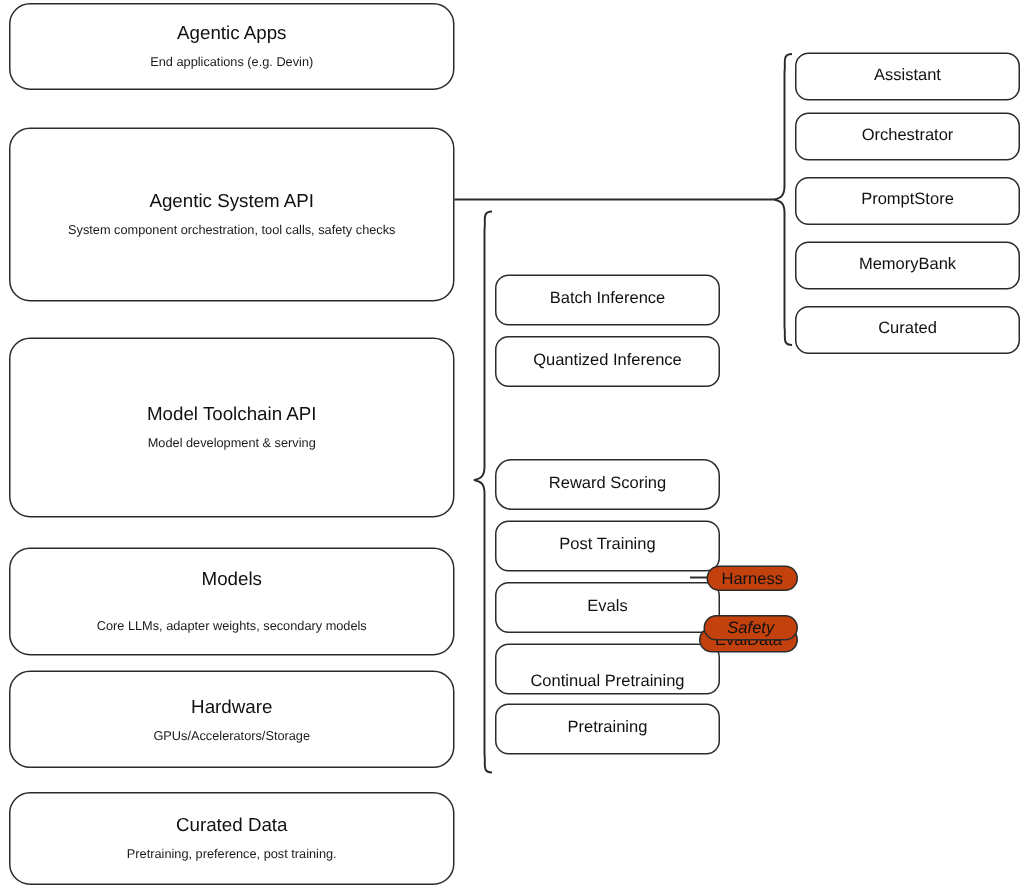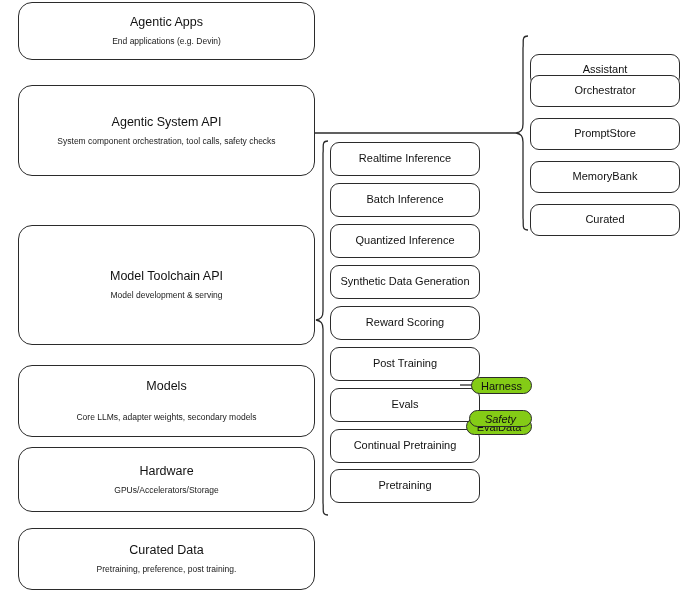--- a/index.html
+++ b/index.html
@@ -45,21 +45,21 @@
   }
   .node .subtitle {
     font-size: 8.5px;
     color: #1a1a1a;
     margin-top: 5px;
     white-space: nowrap;
   }
 
   
   .layer {
-    left: 18px;
+    left: 6px;
     width: 297px;
     border-radius: 14px;
   }
   .layer .title { font-size: 12.5px; }
 
   
   .mid {
     left: 330px;
     width: 150px;
     height: 34px;
@@ -75,21 +75,21 @@
     border-radius: 9px;
   }
   .right .title { font-size: 11px; }
 
   
   .chip {
     position: absolute;
     box-sizing: border-box;
     border: 1.3px solid #2b2b2b;
     border-radius: 999px;
-    background: #84cc16;
+    background: #c2410c;
     display: flex;
     align-items: center;
     justify-content: center;
     font-size: 11px;
     color: #111111;
     white-space: nowrap;
     height: 17px;
   }
 
   svg.lines {
@@ -133,21 +133,21 @@
 
     <path d="M 460 385 L 477 385"></path>
     <path d="M 460 418 L 477 418"></path>
   </svg>
 
   <div class="node layer" style="top:2px; height:58px;">
     <div class="title">Agentic Apps</div>
     <div class="subtitle">End applications (e.g. Devin)</div>
   </div>
 
-  <div class="node layer" style="top:85px; height:91px;">
+  <div class="node layer" style="top:85px; height:116px;">
     <div class="title">Agentic System API</div>
     <div class="subtitle">System component orchestration, tool calls, safety checks</div>
   </div>
 
   <div class="node layer" style="top:225px; height:120px;align-items:center;">
     <div class="title">Model Toolchain API</div>
     <div class="subtitle">Model development &amp; serving</div>
   </div>
 
   <div class="node layer" style="top:365px; height:72px;gap:12px;">
@@ -158,53 +158,47 @@
   <div class="node layer" style="top:447px; height:65px;">
     <div class="title">Hardware</div>
     <div class="subtitle">GPUs/Accelerators/Storage</div>
   </div>
 
   <div class="node layer" style="top:528px; height:62px;">
     <div class="title">Curated Data</div>
     <div class="subtitle">Pretraining, preference, post training.</div>
   </div>
 
-  <div class="node mid" style="top:142px;">
-    <div class="title">Realtime Inference</div>
-  </div>
   <div class="node mid" style="top:183px;">
     <div class="title">Batch Inference</div>
   </div>
   <div class="node mid" style="top:224px;">
     <div class="title">Quantized Inference</div>
   </div>
-  <div class="node mid" style="top:265px;">
-    <div class="title">Synthetic Data Generation</div>
-  </div>
   <div class="node mid" style="top:306px;border-radius:11px;">
     <div class="title">Reward Scoring</div>
   </div>
   <div class="node mid" style="top:347px;">
     <div class="title">Post Training</div>
   </div>
   <div class="node mid" style="top:388px;">
     <div class="title">Evals</div>
   </div>
-  <div class="node mid" style="top:429px;">
+  <div class="node mid" style="top:429px;justify-content:flex-end;">
     <div class="title">Continual Pretraining</div>
   </div>
   <div class="node mid" style="top:469px;">
     <div class="title">Pretraining</div>
   </div>
 
   <div class="chip" style="left:471px; top:377px; width:61px;">Harness</div>
   <div class="chip" style="left:466px; top:394px; width:66px;margin-top:24px;">EvalData</div>
   <div class="chip" style="left:469px; top:410px; width:63px;font-style:italic;">Safety</div>
 
-  <div class="node right" style="top:35px;margin-top:19px;">
+  <div class="node right" style="top:35px;">
     <div class="title">Assistant</div>
   </div>
   <div class="node right" style="top:75px;text-align:center;">
     <div class="title">Orchestrator</div>
   </div>
   <div class="node right" style="top:118px;">
     <div class="title">PromptStore</div>
   </div>
   <div class="node right" style="top:161px;">
     <div class="title">MemoryBank</div>

